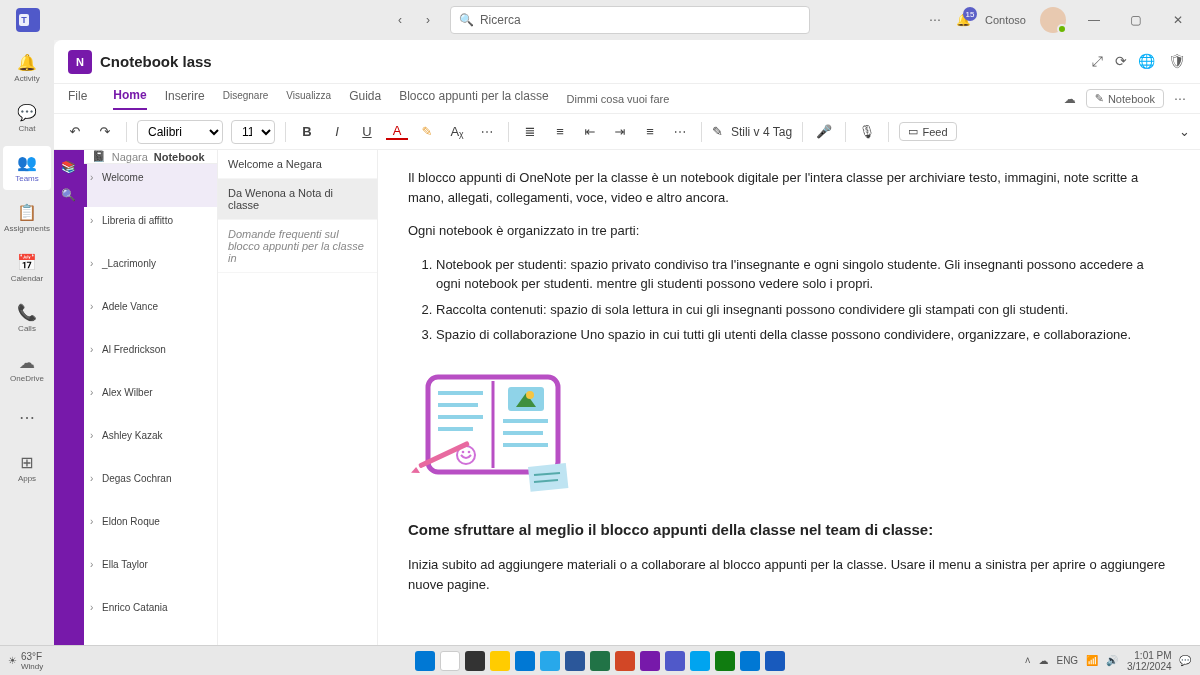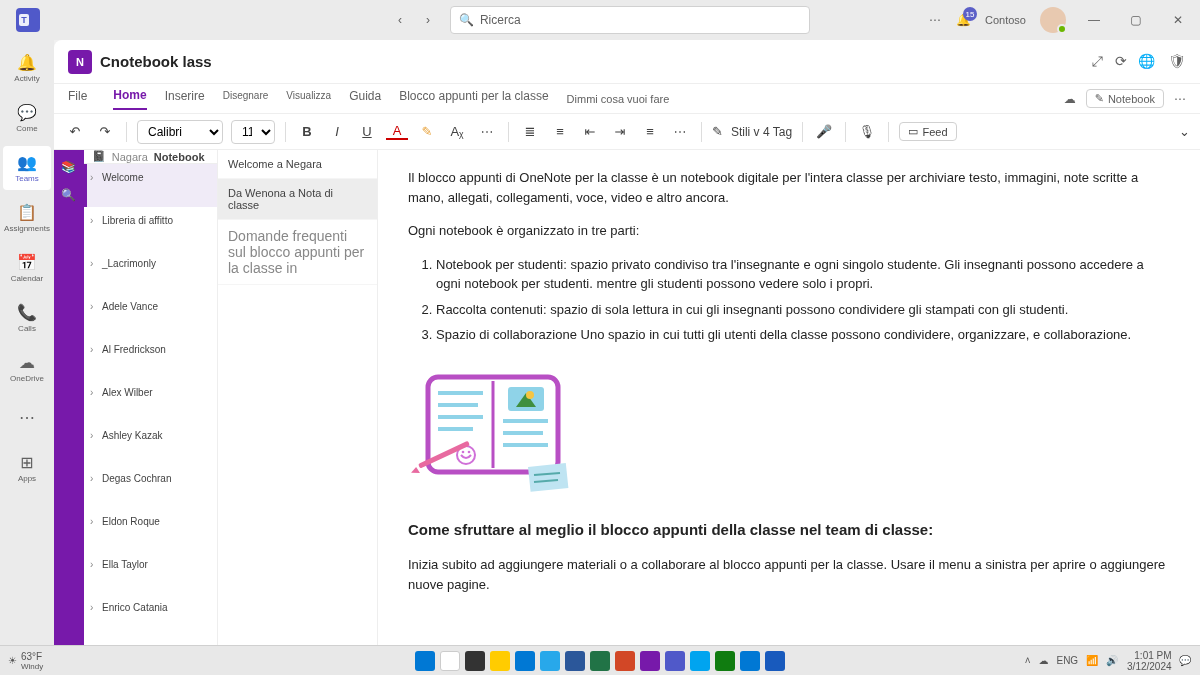--- a/index.html
+++ b/index.html
@@ -45,21 +45,21 @@
 .purplebar{width:30px;background:#7719aa;display:flex;flex-direction:column;align-items:center;padding-top:10px;gap:14px;color:#fff;}
 .nav1{width:134px;border-right:1px solid #eee;display:flex;flex-direction:column;}
 .breadcrumb{height:32px;display:flex;align-items:center;padding:0 8px;gap:6px;font-size:11px;color:#424242;border-bottom:1px solid #eee;}
 .n1item{padding:8px 10px 24px 18px;font-size:10px;position:relative;color:#424242;cursor:pointer;}
 .n1item::before{content:"›";position:absolute;left:6px;color:#888;font-size:10px;}
 .n1item.sel{background:#f0ebf7;}
 .n1item.sel::after{content:"";position:absolute;left:0;top:0;bottom:0;width:3px;background:#7719aa;}
 .nav2{width:160px;border-right:1px solid #eee;}
 .n2item{padding:8px 10px;font-size:11px;color:#424242;border-bottom:1px solid #f5f5f5;cursor:pointer;}
 .n2item.sel{background:#ededed;}
-.n2item.tiny{font-size:14px;color:#888;}
+.n2item.tiny{font-size:11px;color:#888;font-style:italic;}
 .content{flex:1;padding:18px 30px;overflow:auto;font-size:13px;line-height:1.5;color:#242424;}
 .content p{margin-bottom:14px;}
 .content ol{margin:0 0 14px 28px;}
 .content ol li{margin-bottom:6px;}
 .illus{width:180px;height:140px;margin:10px 0 20px;}
 .h2{font-size:15px;font-weight:600;margin:20px 0 14px;}
 .taskbar{height:30px;background:#e8e8e8;border-top:1px solid #d0d0d0;display:flex;align-items:center;padding:0 8px;font-size:10px;color:#555;position:fixed;bottom:0;left:0;right:0;}
 .weath{display:flex;align-items:center;gap:4px;}
 .tcenter{position:absolute;left:50%;transform:translateX(-50%);display:flex;gap:5px;}
 .tic{width:20px;height:20px;border-radius:3px;display:inline-block;}
@@ -101,21 +101,21 @@
 
 <div class="shell">
 
   <div class="rail">
     <div class="rail-item">
         <span class="rail-icon">🔔</span>
         <span>Activity</span>
       </div>
     <div class="rail-item">
         <span class="rail-icon">💬</span>
-        <span>Come</span>
+        <span>Chat</span>
       </div>
     <div class="rail-item sel">
         <span class="rail-icon">👥</span>
         <span>Teams</span>
       </div>
     <div class="rail-item">
         <span class="rail-icon">📋</span>
         <span>Assignments</span>
       </div>
     <div class="rail-item">

